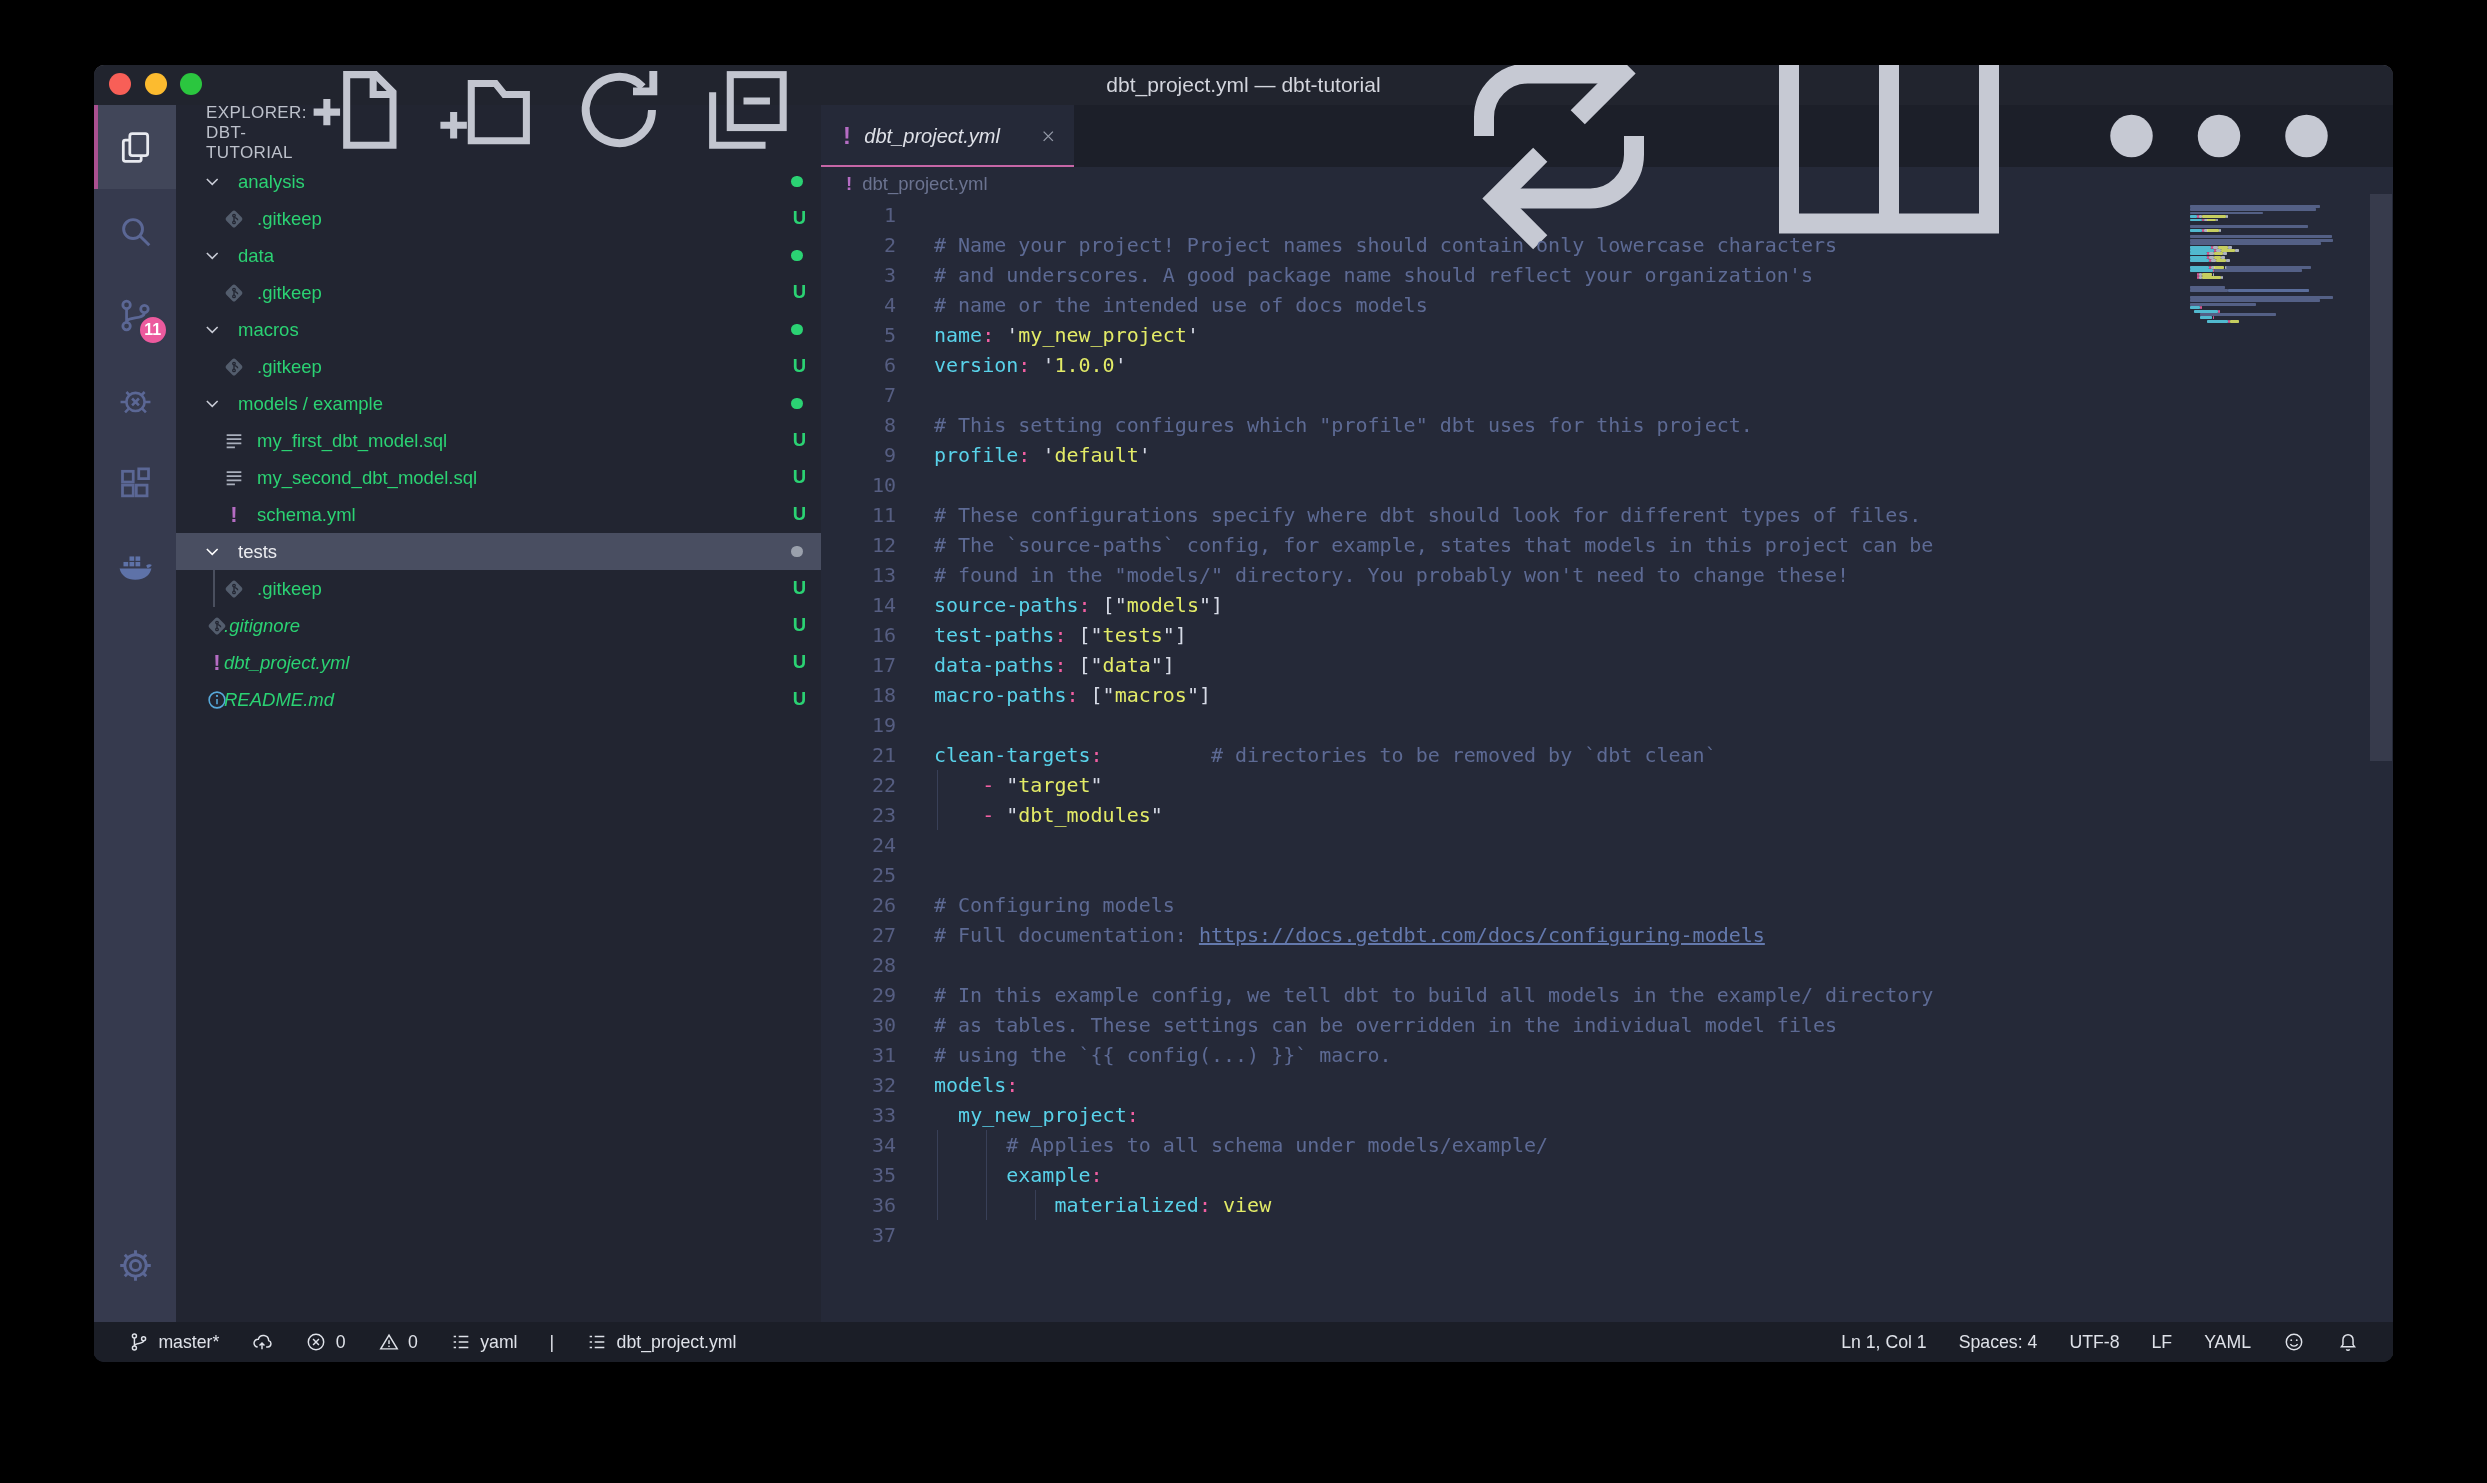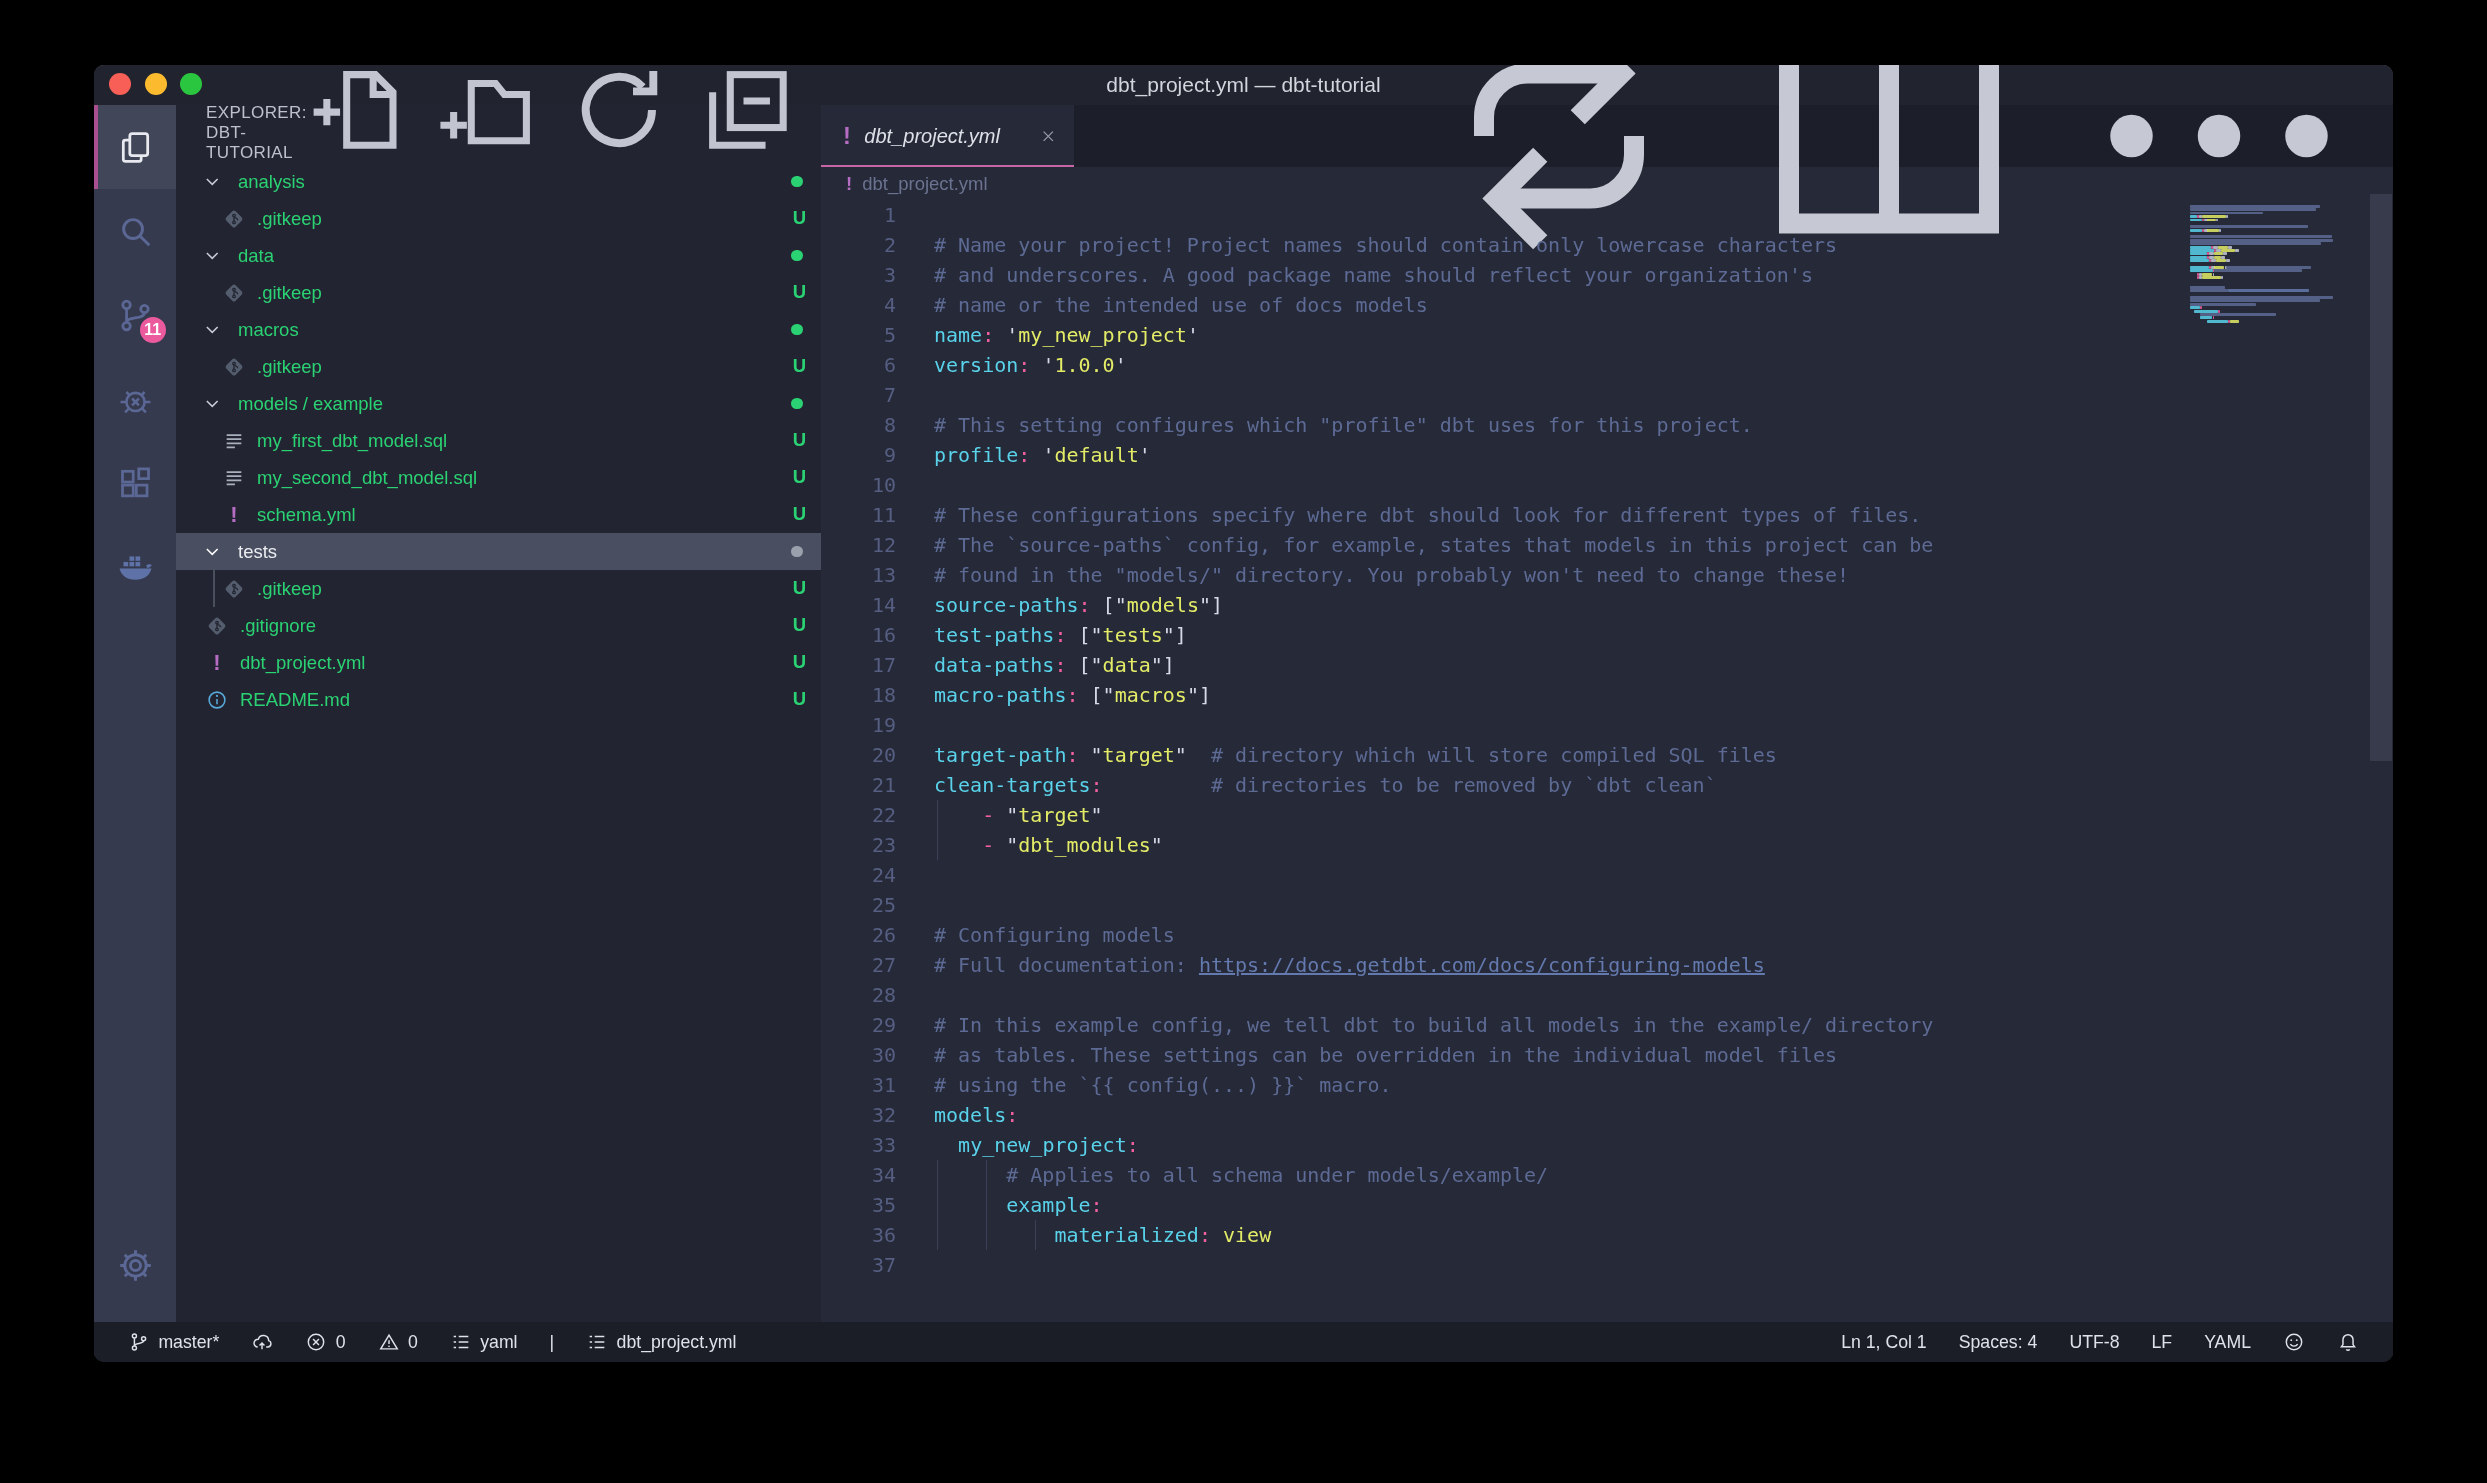--- a/index.html
+++ b/index.html
@@ -43,21 +43,21 @@
   .sb-actions .icon{width:24.5px;height:24.5px;color:#c2c5cf;}
   .tree-row{height:37px;position:relative;font-size:18.5px;}
   .tree-row.selected{background:var(--sel-row);}
   .tr-chevron{position:absolute;left:27px;top:9.3px;width:18.5px;height:18.5px;color:#c9ccd6;}
   .tree-row.selected .tr-chevron{color:#fff;}
   .tr-icon{position:absolute;top:7.6px;width:22px;height:22px;}
   .tr-label{position:absolute;top:7.6px;color:var(--green);white-space:nowrap;}
   .tree-row.selected .tr-label{color:#ecedf1;}
   .kind-folder .tr-label{left:62px;}
   .kind-child .tr-icon{left:47px;} .kind-child .tr-label{left:81px;}
-  .kind-root .tr-icon{left:30px;}  .kind-root .tr-label{left:64px;}
+  .kind-root .tr-icon{left:30px;}  .kind-root .tr-label{left:48px;font-style:italic;}
   .tr-badge-u{position:absolute;right:15px;top:6.7px;color:var(--green);font-weight:600;}
   .tr-dot{position:absolute;right:18.5px;top:12.6px;width:11.8px;height:11.8px;border-radius:50%;background:var(--green);}
   .tr-dot.gray{background:#9aa0ac;}
   .tr-guide{position:absolute;left:37px;top:0;width:1.7px;height:100%;background:#4a4f5e;}
   .ic-git{color:#535d6d}.ic-sql{color:#a9afbc}.ic-info{color:var(--info)}
   .bang-glyph{font-weight:700;color:var(--bang);font-size:22px;line-height:22px;display:block;text-align:center;}
   
   .editor{flex:1;position:relative;background:var(--bg-editor);}
   .tabbar{height:62px;background:var(--bg-tabbar);display:flex;align-items:stretch;}
   .tab{width:253px;background:var(--bg-editor);display:flex;align-items:center;gap:13.5px;
@@ -417,21 +417,20 @@
           <div class="line"><span class="num">9</span><span class="txt"><span class="k">profile</span><span class="p">:</span><span class="q"> '</span><span class="s">default</span><span class="q">'</span></span></div>
           <div class="line"><span class="num">10</span><span class="txt"></span></div>
           <div class="line"><span class="num">11</span><span class="txt"><span class="cm"># These configurations specify where dbt should look for different types of files.</span></span></div>
           <div class="line"><span class="num">12</span><span class="txt"><span class="cm"># The `source-paths` config, for example, states that models in this project can be</span></span></div>
           <div class="line"><span class="num">13</span><span class="txt"><span class="cm"># found in the "models/" directory. You probably won't need to change these!</span></span></div>
           <div class="line"><span class="num">14</span><span class="txt"><span class="k">source-paths</span><span class="p">:</span><span class="q"> ["</span><span class="s">models</span><span class="q">"]</span></span></div>
           <div class="line"><span class="num">16</span><span class="txt"><span class="k">test-paths</span><span class="p">:</span><span class="q"> ["</span><span class="s">tests</span><span class="q">"]</span></span></div>
           <div class="line"><span class="num">17</span><span class="txt"><span class="k">data-paths</span><span class="p">:</span><span class="q"> ["</span><span class="s">data</span><span class="q">"]</span></span></div>
           <div class="line"><span class="num">18</span><span class="txt"><span class="k">macro-paths</span><span class="p">:</span><span class="q"> ["</span><span class="s">macros</span><span class="q">"]</span></span></div>
           <div class="line"><span class="num">19</span><span class="txt"></span></div>
-          <div class="line"><span class="num">20</span><span class="txt"><span class="k">target-path</span><span class="p">:</span><span class="q"> "</span><span class="s">target</span><span class="q">"</span><span class="cm">  # directory which will store compiled SQL files</span></span></div>
           <div class="line"><span class="num">21</span><span class="txt"><span class="k">clean-targets</span><span class="p">:</span><span class="cm">         # directories to be removed by `dbt clean`</span></span></div>
           <div class="line"><span class="guide" style="left: 116px;"></span><span class="num">22</span><span class="txt"><span class="q">    </span><span class="p">-</span><span class="q"> "</span><span class="s">target</span><span class="q">"</span></span></div>
           <div class="line"><span class="guide" style="left: 116px;"></span><span class="num">23</span><span class="txt"><span class="q">    </span><span class="p">-</span><span class="q"> "</span><span class="s">dbt_modules</span><span class="q">"</span></span></div>
           <div class="line"><span class="num">24</span><span class="txt"></span></div>
           <div class="line"><span class="num">25</span><span class="txt"></span></div>
           <div class="line"><span class="num">26</span><span class="txt"><span class="cm"># Configuring models</span></span></div>
           <div class="line"><span class="num">27</span><span class="txt"><span class="cm"># Full documentation: </span><span class="lnk">https://docs.getdbt.com/docs/configuring-models</span></span></div>
           <div class="line"><span class="num">28</span><span class="txt"></span></div>
           <div class="line"><span class="num">29</span><span class="txt"><span class="cm"># In this example config, we tell dbt to build all models in the example/ directory</span></span></div>
           <div class="line"><span class="num">30</span><span class="txt"><span class="cm"># as tables. These settings can be overridden in the individual model files</span></span></div>

